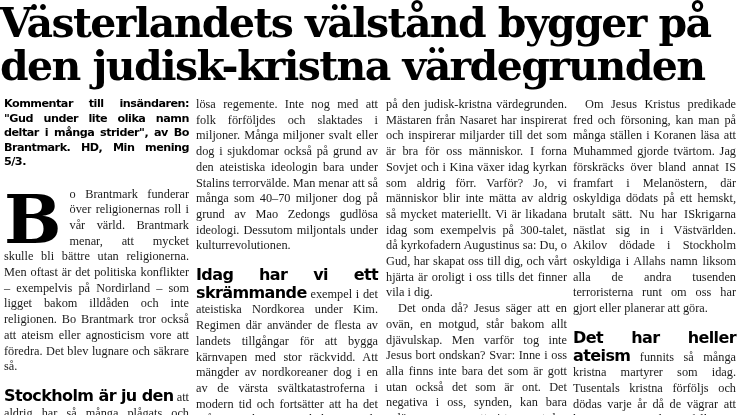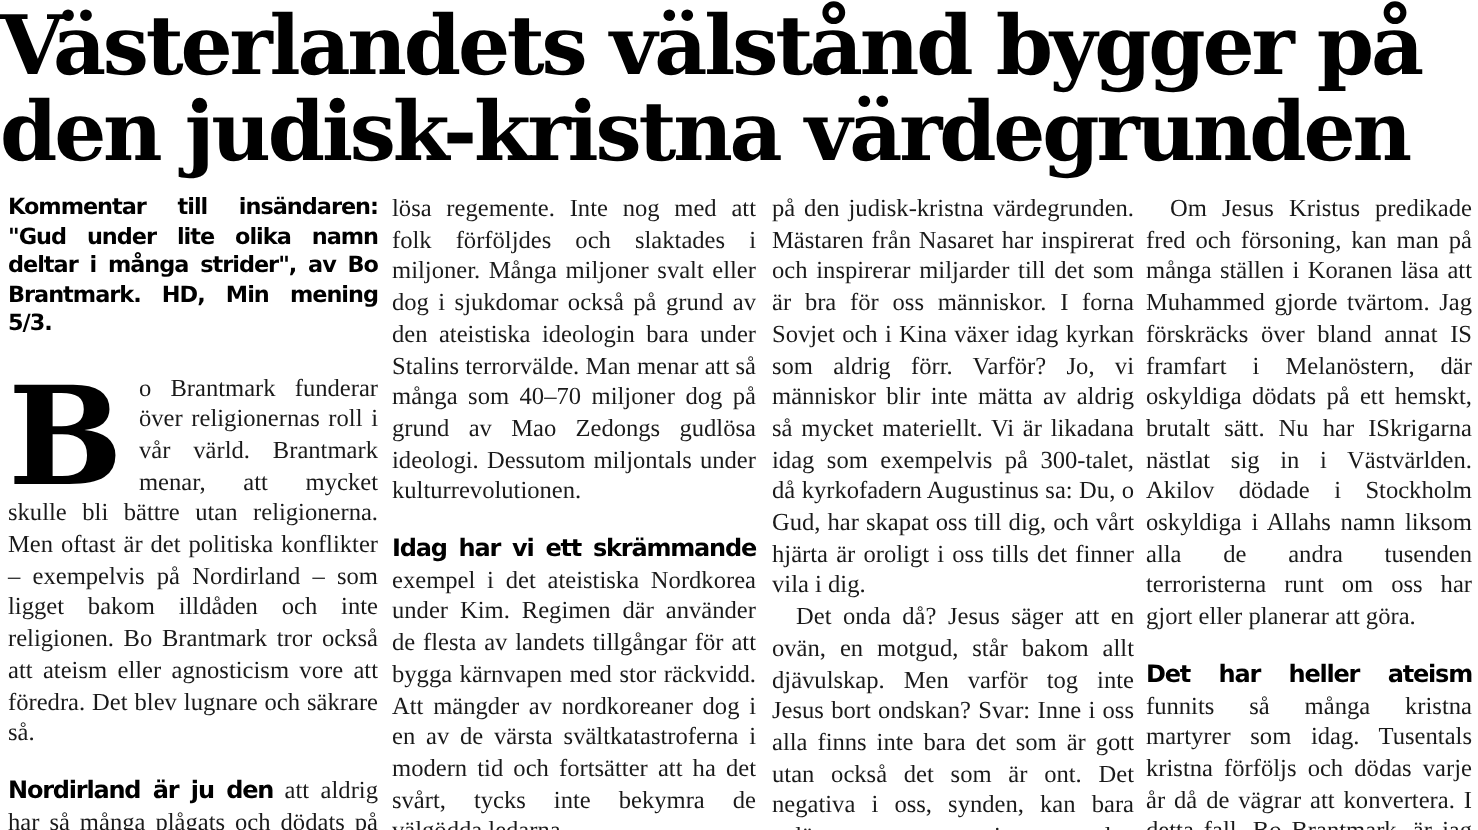--- a/index.html
+++ b/index.html
@@ -21,41 +21,41 @@
   .col p.indent { text-indent: 12px; }
   .c1 { left: 4px; width: 185px; }
   .c2 { left: 196px; width: 182px; }
   .c3 { left: 386px; width: 181px; }
   .c4 { left: 573px; width: 163px; }
   .intro {
     font-family: "DejaVu Sans", sans-serif; font-weight: bold;
     font-size: 11.2px; line-height: 14.5px; letter-spacing: -0.5px; color: #000;
     text-align: justify;
   }
-  .lead { font-family: "DejaVu Sans", sans-serif; font-weight: bold; font-size: 12px; letter-spacing: -0.6px; color: #000; }
+  .lead { font-family: "DejaVu Sans", sans-serif; font-weight: bold; font-size: 16px; letter-spacing: -0.6px; color: #000; }
   .dropcap {
     float: left; font-family: "DejaVu Serif", serif; font-weight: bold;
     font-size: 68px; line-height: 56px; margin: 4px 8px 0 0; color: #000;
   }
 </style>
 </head>
 <body>
 
 <h1 class="headline">
   <span>Västerlandets välstånd bygger på</span>
   <span>den judisk-kristna värdegrunden</span>
 </h1>
 
 <div class="col c1">
   <p class="intro">Kommentar till insändaren: "Gud under lite olika namn deltar i många strider", av Bo Brantmark. HD, Min mening 5/3.</p>
   <p class="gap" style="margin-top:17px">
     <span class="dropcap">B</span><span>o Brantmark funderar över religionernas roll i vår värld. Brantmark menar, att mycket skulle bli bättre utan religionerna. Men oftast är det politiska konflikter – exempelvis på Nordirland – som ligget bakom illdåden och inte religionen. Bo Brantmark tror också att ateism eller agnosticism vore att föredra. Det blev lugnare och säkrare så.</span>
   </p>
   <p class="gap">
-    <span class="lead">Nordirland är ju den</span><span> att aldrig har så många plågats och dödats på vår jord som under förra seklet, då ateisterna Mao i Kina och Stalin i Sovjet förde sitt förfärliga gud-</span>
+    <span class="lead">Stockholm är ju den</span><span> att aldrig har så många plågats och dödats på vår jord som under förra seklet, då ateisterna Mao i Kina och Stalin i Sovjet förde sitt förfärliga gud-</span>
   </p>
 </div>
 
 <div class="col c2">
   <p>
     <span>lösa regemente. Inte nog med att folk förföljdes och slaktades i miljoner. Många miljoner svalt eller dog i sjukdomar också på grund av den ateistiska ideologin bara under Stalins terrorvälde. Man menar att så många som 40–70 miljoner dog på grund av Mao Zedongs gudlösa ideologi. Dessutom miljontals under kulturrevolutionen.</span>
   </p>
   <p class="gap">
     <span class="lead">Idag har vi ett skrämmande</span><span> exempel i det ateistiska Nordkorea under Kim. Regimen där använder de flesta av landets tillgångar för att bygga kärnvapen med stor räckvidd. Att mängder av nordkoreaner dog i en av de värsta svältkatastroferna i modern tid och fortsätter att ha det svårt, tycks inte bekymra de välgödda ledarna.</span>
   </p>

